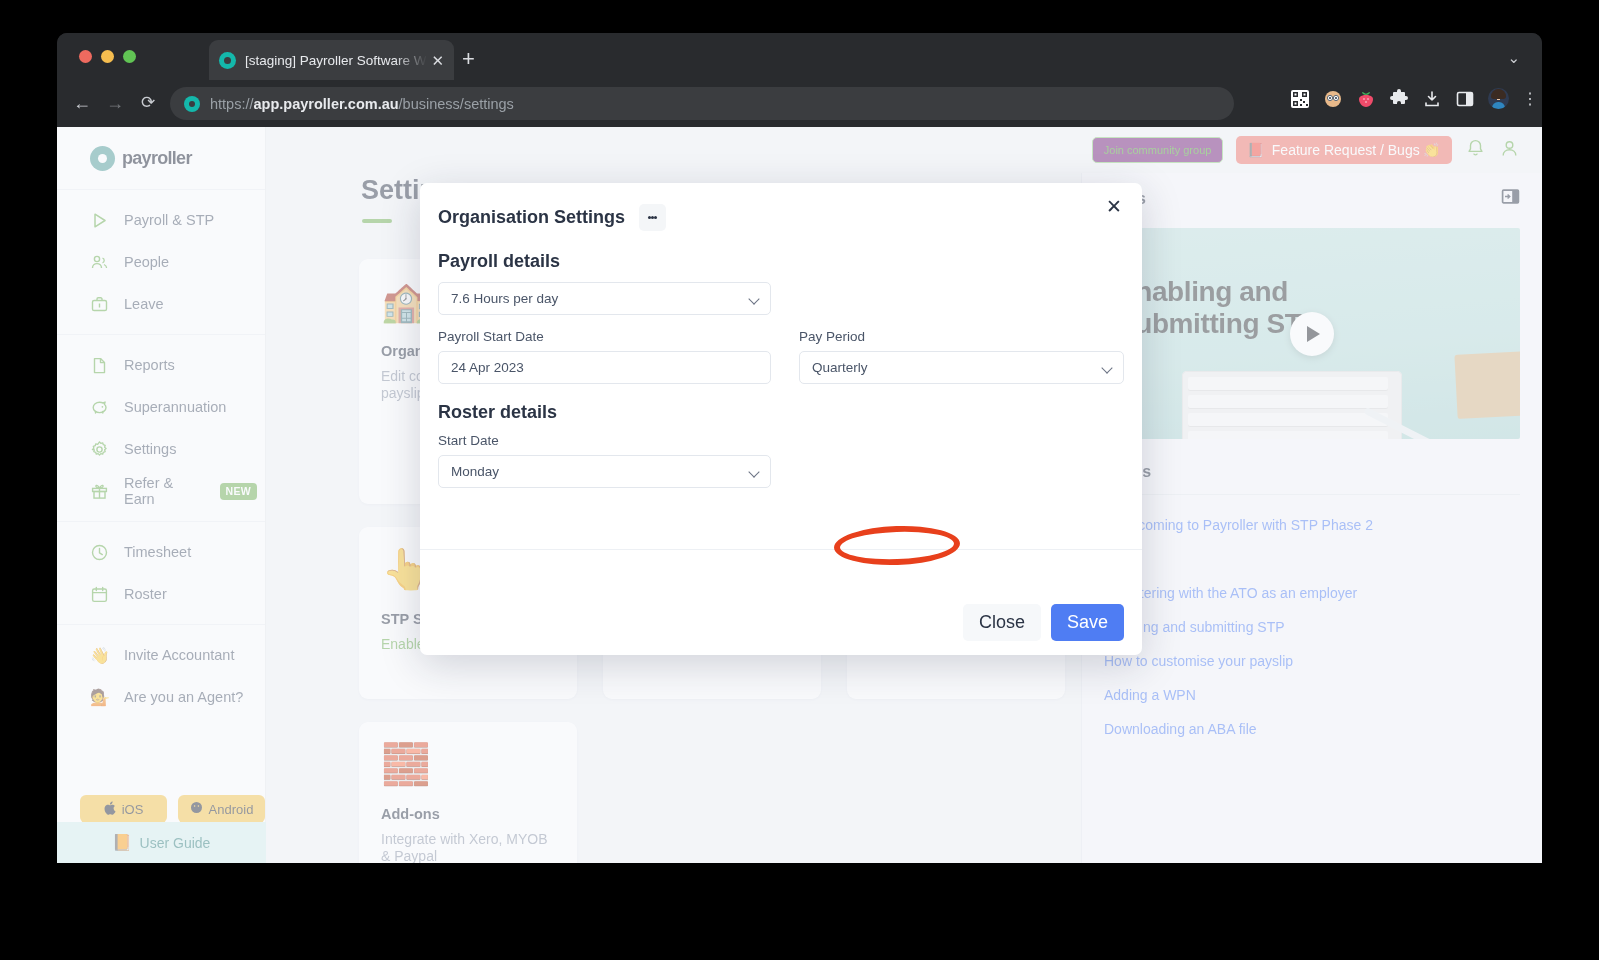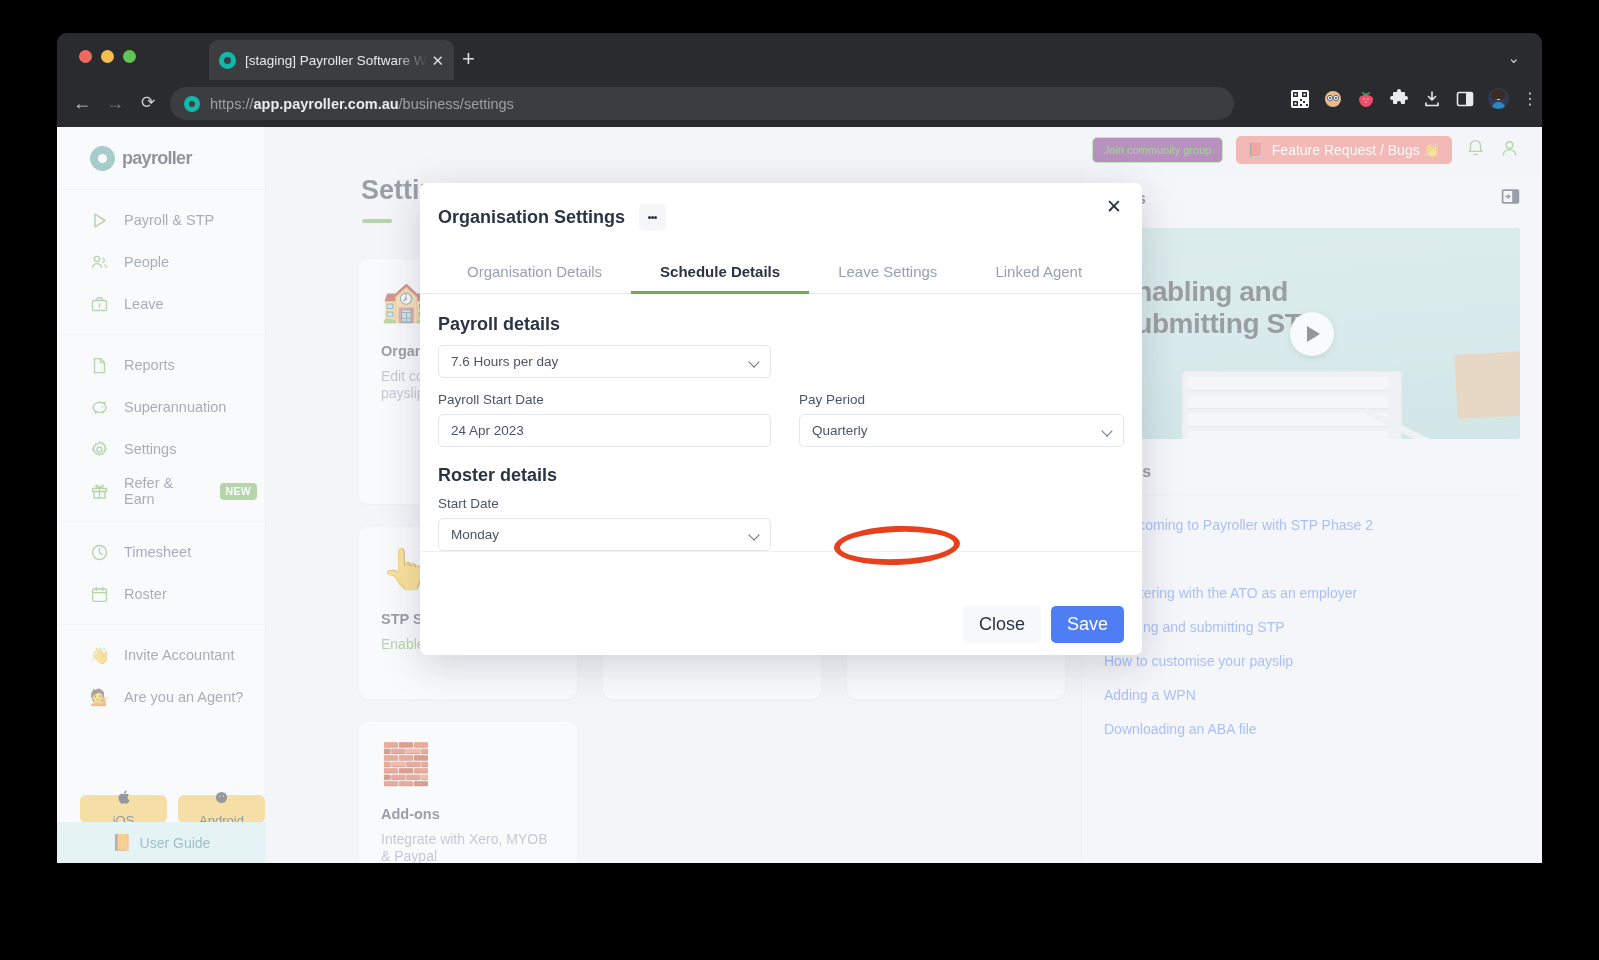--- a/index.html
+++ b/index.html
@@ -192,21 +192,20 @@
   }
   .store-row {
     display: flex; gap: 11px; padding: 12px 0 14px 23px;
   }
   .store-btn {
     background: #f6c343; border-radius: 6px;
     width: 90px; height: 28px;
     display: flex; align-items: center; justify-content: center;
     gap: 6px; font-size: 13px; color: #1d2433; font-weight: 500;
     cursor: pointer;
-    flex-direction: column;
   }
   .guide-bar {
     position: absolute; left: 0; bottom: 0;
     width: 209px; height: 41px;
     background: #d6efee;
     display: flex; align-items: center; justify-content: center;
     gap: 7px; cursor: pointer;
   }
   .guide-bar .txt { color: #2f7f7c; font-size: 14px; }
 
@@ -733,26 +732,20 @@
         <div class="m-head">
           <div class="m-title">Organisation Settings</div>
           <div class="kebab">
             <span></span>
               <span></span>
               <span></span>
           </div>
           <div class="m-close">✕</div>
         </div>
 
-        <div class="tabs">
-          <div class="tab-item">Organisation Details</div>
-          <div class="tab-item active">Schedule Details</div>
-          <div class="tab-item">Leave Settings</div>
-          <div class="tab-item">Linked Agent</div>
-        </div>
 
         <div class="m-body">
           <div class="sec-title">Payroll details</div>
 
           <div>
             <div class="ctrl select col-narrow">
               <span>7.6 Hours per day</span>
             </div>
           </div>
 

